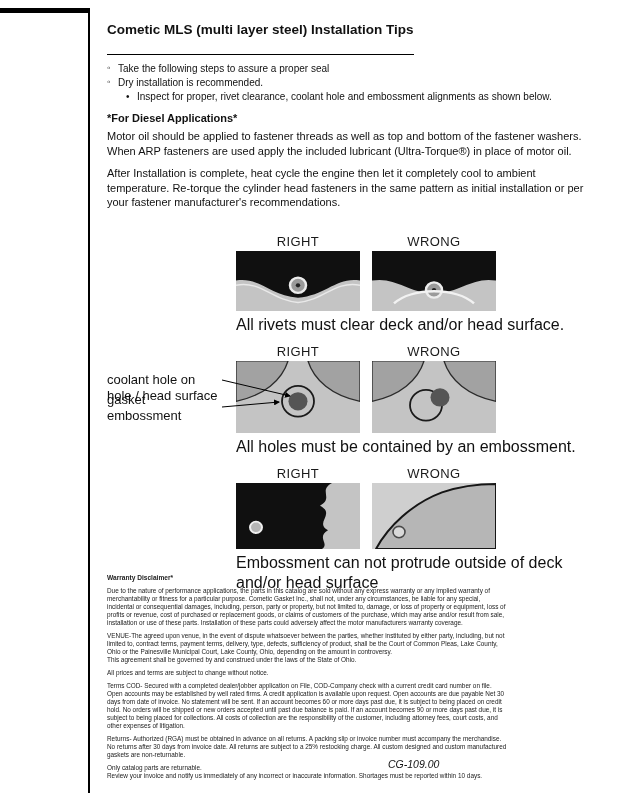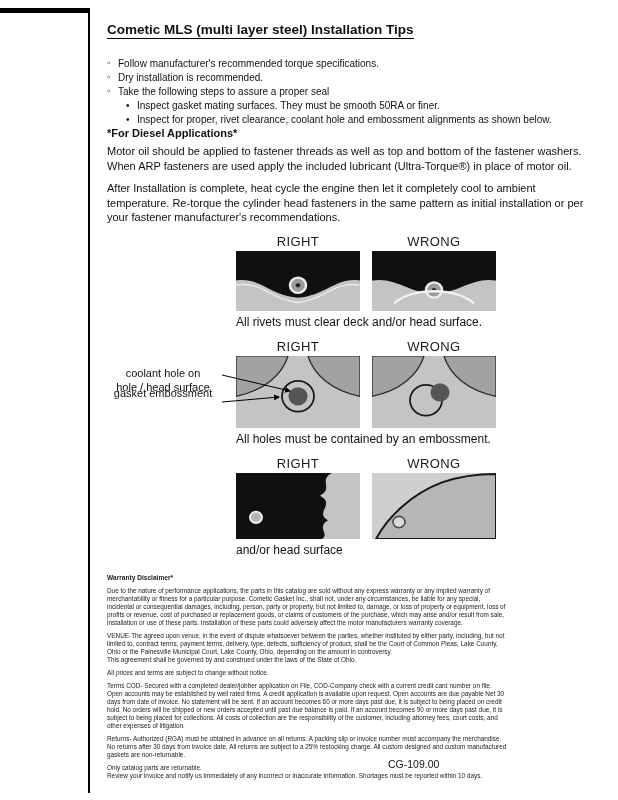--- a/index.html
+++ b/index.html
@@ -8,69 +8,67 @@
     width:618px; height:800px;
     font-family:"Liberation Sans", sans-serif;
     color:#111; position:relative; overflow:hidden;
   }
   .corner-tick { position:absolute; left:0; top:8px; width:89px; height:5px; background:#000; }
   .left-rule   { position:absolute; left:88px; top:8px; width:2px; height:785px; background:#000; }
   .content { position:absolute; left:88px; top:0; width:530px; height:800px; padding:20px 24px 0 19px; }
 
   .title {
     font-size:13.5px; font-weight:bold; display:inline-block;
-    border-bottom:1.5px solid #000; padding-bottom:1px; margin-bottom:18px;
+    border-bottom:1.5px solid #000; padding-bottom:17px; margin-bottom:7px;
   }
   .tips { list-style:none; font-size:10px; line-height:1.4; }
   .tips > li { position:relative; padding-left:11px; }
   .tips > li::before { content:"◦"; position:absolute; left:0; top:-1px; font-size:10px; }
   .subtips { list-style:none; font-size:10px; line-height:1.4; margin-left:19px; }
   .subtips > li { position:relative; padding-left:11px; }
   .subtips > li::before { content:"•"; position:absolute; left:0; top:0; }
 
-  .diesel-heading { font-size:11px; font-weight:bold; margin:0 0 5px; }
+  .diesel-heading { font-size:11px; font-weight:bold; margin:8px 0 5px; }
   .para { font-size:11px; line-height:1.35; margin-bottom:7px; max-width:482px; }
   .note { margin-bottom:0; }
 
   .diagrams { position:absolute; left:19px; top:234px; width:487px; }
   .drow { display:flex; gap:12px; margin-left:129px; width:260px; }
   .dcol { width:124px; text-align:center; }
   .dlabel { font-size:13px; letter-spacing:0.4px; color:#1a1a1a; height:15px; line-height:15px; margin-bottom:2px; }
   .panel { display:block; width:124px; }
   .p1 { height:60px; } .p2 { height:72px; } .p3 { height:66px; }
-  .dcaption { margin-left:129px; font-size:12px; line-height:1.25; margin-top:4px; margin-bottom:9px; }
+  .dcaption { margin-left:129px; font-size:16px; line-height:1.25; margin-top:4px; margin-bottom:9px; }
   .row2wrap { position:relative; }
-  .leader { position:absolute; font-size:11px; line-height:1.25; text-align:center; width:112px; left:0; color:#111; }
+  .leader { position:absolute; font-size:13px; line-height:1.25; text-align:left; width:112px; left:0; color:#111; }
   .leader1 { top:28px; }
   .leader2 { top:48px; }
   .arrowsvg { position:absolute; left:0; top:0; pointer-events:none; }
 
   .legal { position:absolute; left:19px; top:574px; width:402px; font-size:6.4px; line-height:1.25; color:#222; }
   .legal h3 { font-size:6.6px; font-weight:bold; margin-bottom:5px; }
   .legal p { margin-bottom:5px; white-space:pre-line; }
 
-  .footer { position:absolute; left:300px; top:758px; font-size:10.5px; color:#111; }
+  .footer { position:absolute; left:300px; top:758px; font-size:10.5px; color:#111;font-style:italic; }
 </style>
 </head>
 <body>
 
 <div class="corner-tick"></div>
 <div class="left-rule"></div>
 
 <div class="content">
 
   <h1 class="title">Cometic MLS (multi layer steel) Installation Tips</h1>
 
   <ul class="tips">
-    <li>Follow manufacturer's recommended torque specifications.</li>
+    <li>Take the following steps to assure a proper seal</li>
     <li>Dry installation is recommended.</li>
-    <li>Take the following steps to assure a proper seal</li>
   </ul>
   <ul class="subtips">
-    <li>Inspect gasket mating surfaces.  They must be smooth 50RA or finer.</li>
     <li>Inspect for proper, rivet clearance, coolant hole and embossment alignments as shown below.</li>
   </ul>
 
   <h2 class="diesel-heading">*For Diesel Applications*</h2>
   <p class="para">Motor oil should be applied to fastener threads as well as top and bottom of the fastener washers. When ARP fasteners are used apply the included lubricant (Ultra-Torque®) in place of motor oil.</p>
   <p class="para">After Installation is complete, heat cycle the engine then let it completely cool to ambient temperature. Re-torque the cylinder head fasteners in the same pattern as initial installation or per your fastener manufacturer's recommendations.</p>
 
   <div class="diagrams">
 
     <div class="drow">
@@ -149,20 +147,21 @@
       <div class="dcol">
         <div class="dlabel">WRONG</div>
         <svg class="panel p3" viewBox="0 0 124 70" preserveAspectRatio="none">
           <rect width="124" height="70" fill="#cfcfcf"></rect>
           <path d="M4 70 C16 46 40 22 70 10 C86 4 104 1 124 1 V70 Z" fill="#b6b6b6" stroke="#161616" stroke-width="2"></path>
           <circle cx="27" cy="52" r="6" fill="#d9d9d9" stroke="#4a4a4a" stroke-width="1.6"></circle>
         </svg>
       </div>
     </div>
     <div class="dcaption">
+      <div>Embossment can not protrude outside of deck</div>
       <div>and/or head surface</div>
     </div>
   </div>
 
   <div class="legal">
     <h3>Warranty Disclaimer*</h3>
     <p>Due to the nature of performance applications, the parts in this catalog are sold without any express warranty or any implied warranty of merchantability or fitness for a particular purpose.  Cometic Gasket Inc., shall not, under any circumstances, be liable for any special, incidental or consequential damages, including, person, party or property, but not limited to, damage, or loss of property or equipment, loss of profits or revenue, cost of purchased or replacement goods, or claims of customers of the purchase, which may arise and/or result from sale, installation or use of these parts.  Installation of these parts could adversely affect the motor manufacturers warranty coverage.</p>
     <p>VENUE-The agreed upon venue, in the event of dispute whatsoever between the parties, whether instituted by either party, including, but not limited to, contract terms, payment terms, delivery, type, defects, sufficiency of product, shall be the Court of Common Pleas, Lake County, Ohio or the Painesville Municipal Court, Lake County, Ohio, depending on the amount in controversy.
 This agreement shall be governed by and construed under the laws of the State of Ohio.</p>
     <p>All prices and terms are subject to change without notice.</p>

